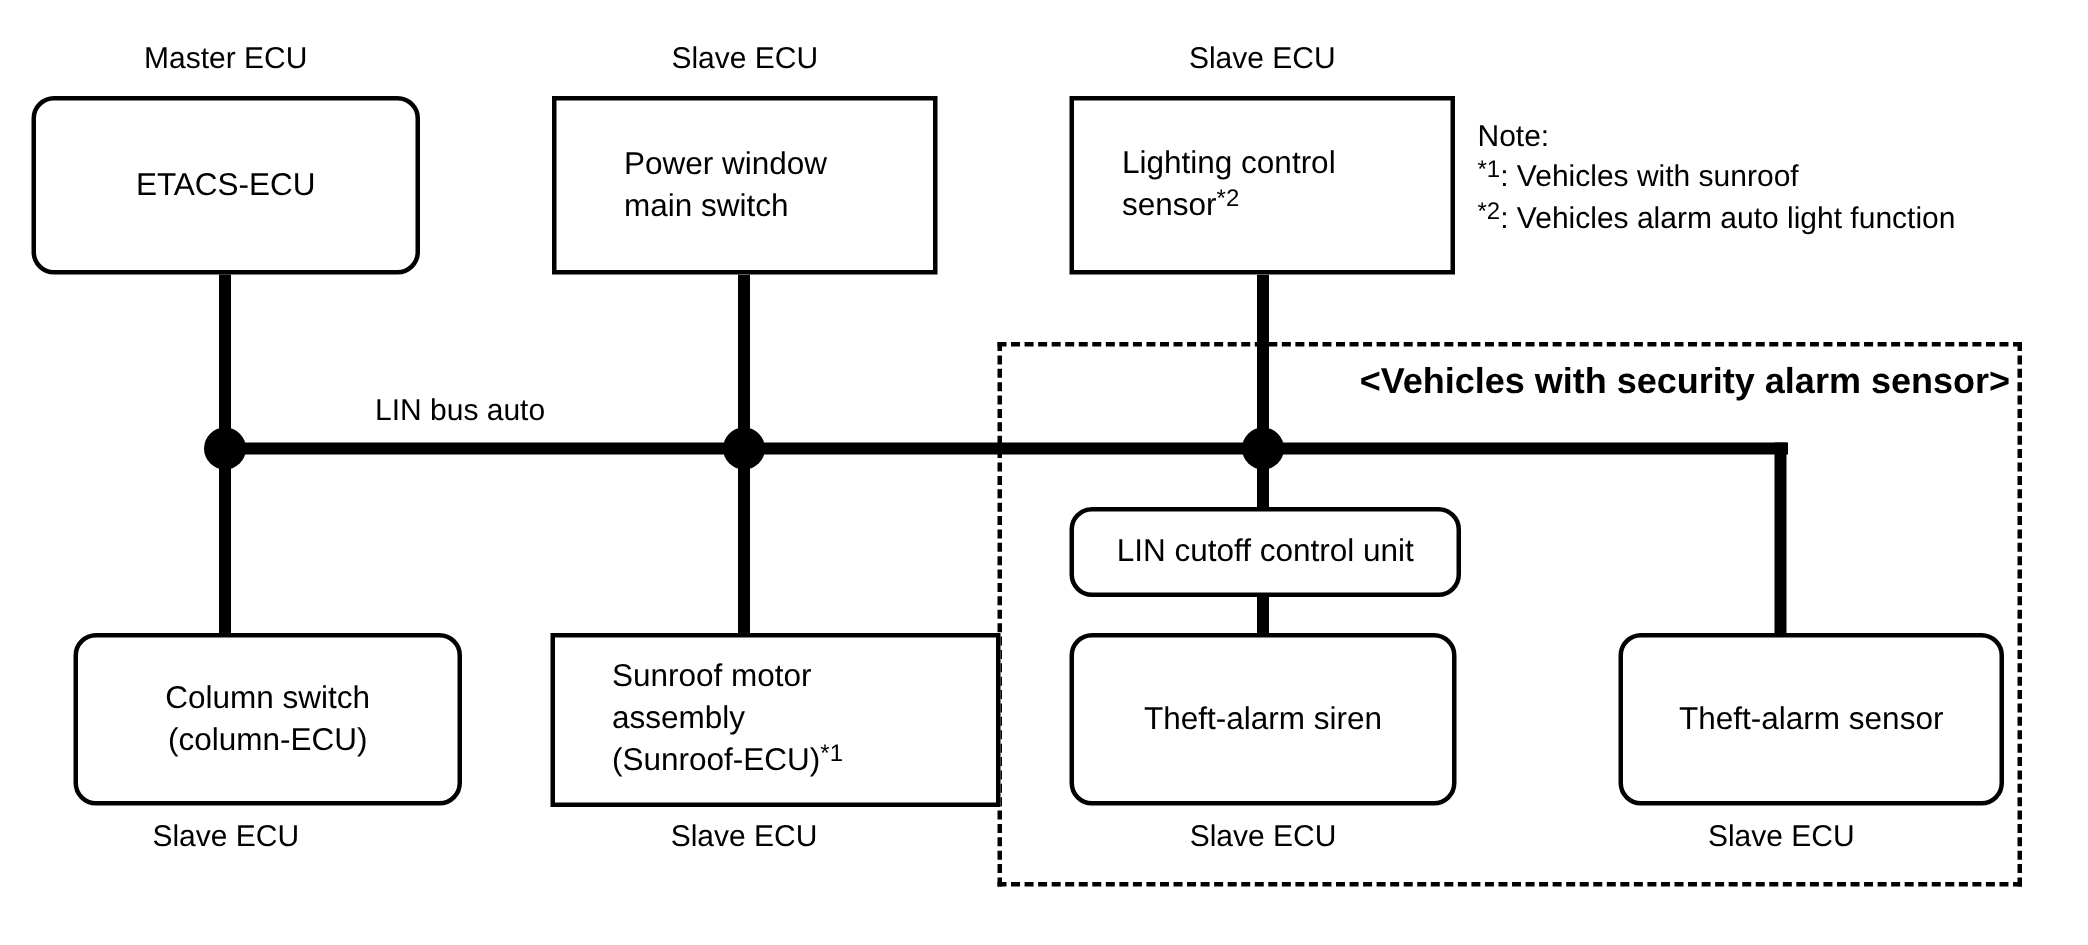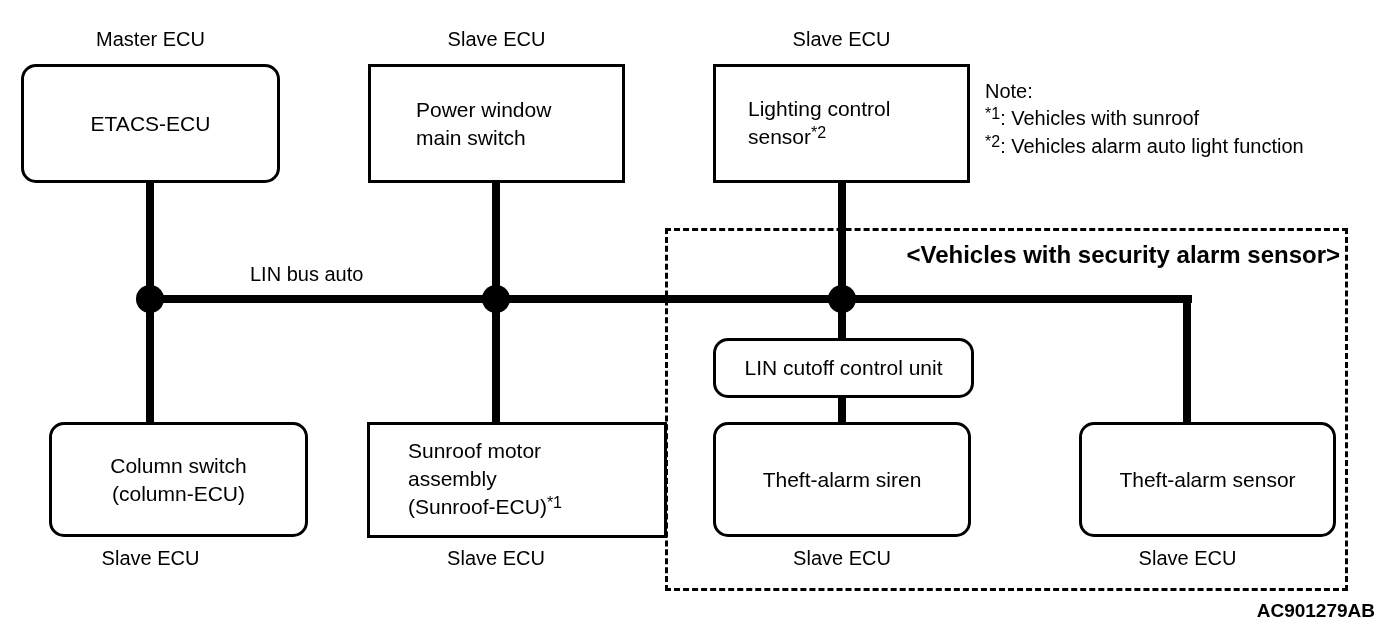--- a/index.html
+++ b/index.html
@@ -195,15 +195,14 @@
     <div>
       <span>Theft-alarm sensor</span>
     </div>
   </div>
 
   <div class="role-label" style="left:21px; top:547px; width:259px;">Slave ECU</div>
   <div class="role-label" style="left:367px; top:547px; width:258px;">Slave ECU</div>
   <div class="role-label" style="left:713px; top:547px; width:258px;">Slave ECU</div>
   <div class="role-label" style="left:1059px; top:547px; width:257px;">Slave ECU</div>
 
-  <div class="watermark" style="left:1150px; top:600px; width:225px;">AC901279AB</div>
 
 </div>
 
 </body></html>

